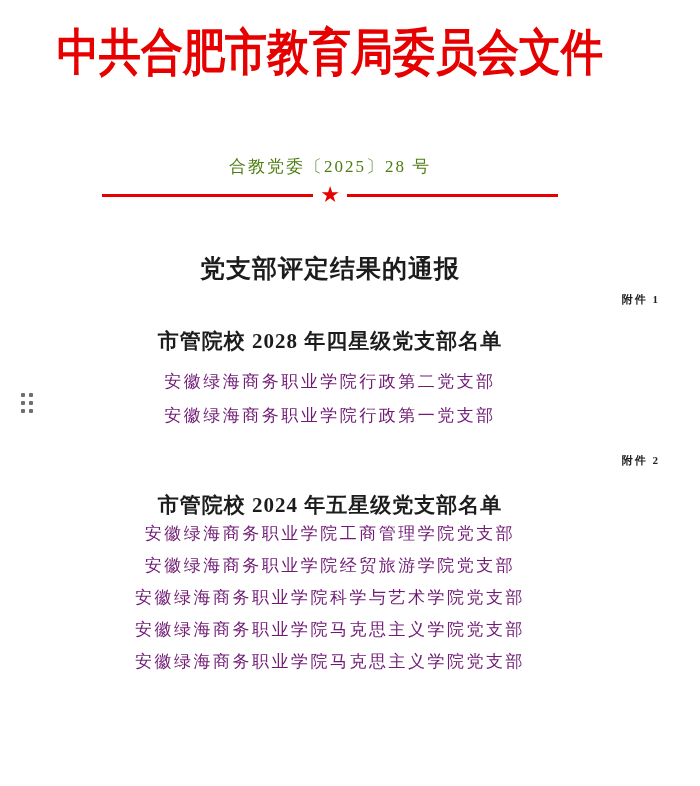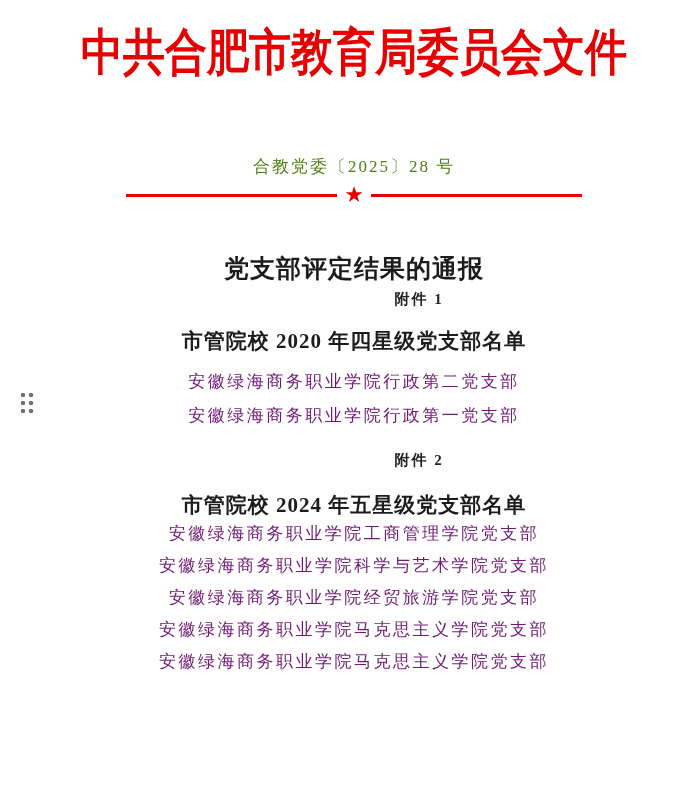--- a/index.html
+++ b/index.html
@@ -4,21 +4,21 @@
 <style>
   html, body {
     margin: 0; padding: 0;
     width: 700px; height: 786px;
     background: #ffffff;
     overflow: hidden;
     font-family: "Liberation Serif", serif;
   }
   .stage { position: relative; width: 700px; height: 786px; background: #ffffff; }
 
-  .doc { position: relative; width: 660px; text-align: center; padding-left: 24px; }
+  .doc { position: relative; width: 660px; text-align: center; }
 
   .masthead {
     margin-top: 16px;
     height: 72px; line-height: 72px;
     font-size: 42px; font-weight: bold;
     color: #e60000;
     letter-spacing: 0px;
     transform: scaleY(1.18);
     transform-origin: center;
     white-space: nowrap;
@@ -43,22 +43,22 @@
   }
 
   .notice-title {
     margin-top: 46px;
     font-size: 25px; font-weight: bold;
     color: #1c1c1c; line-height: 33px;
     letter-spacing: 1px;
   }
 
   .attach-label {
-    text-align: center; padding-left: 130px;
-    font-size: 15px; font-weight: bold; color: #222222;
+    text-align: right; padding-left: 130px;
+    font-size: 11px; font-weight: bold; color: #222222;
     height: 18px; line-height: 18px;
     letter-spacing: 2px;
   }
   .attach-label.first { margin-top: 5px; }
   .attach-label.second { margin-top: 18px; }
 
   .list-heading {
     font-size: 21px; font-weight: bold; color: #1c1c1c;
     height: 26px; line-height: 26px; letter-spacing: 1px;
   }
@@ -105,34 +105,34 @@
       <div class="star">★</div>
       <div class="seg"></div>
     </div>
 
     <div class="notice-title">
       <div>党支部评定结果的通报</div>
     </div>
 
     <div class="attach-label first">附件 1</div>
 
-    <div class="list-heading first">市管院校 2020 年四星级党支部名单</div>
+    <div class="list-heading first">市管院校 2028 年四星级党支部名单</div>
 
     <div class="branch-list four-star">
       <div>安徽绿海商务职业学院行政第二党支部</div>
       <div>安徽绿海商务职业学院行政第一党支部</div>
     </div>
 
     <div class="attach-label second">附件 2</div>
 
     <div class="list-heading second">市管院校 2024 年五星级党支部名单</div>
 
     <div class="branch-list five-star">
       <div>安徽绿海商务职业学院工商管理学院党支部</div>
+      <div>安徽绿海商务职业学院经贸旅游学院党支部</div>
       <div>安徽绿海商务职业学院科学与艺术学院党支部</div>
-      <div>安徽绿海商务职业学院经贸旅游学院党支部</div>
       <div>安徽绿海商务职业学院马克思主义学院党支部</div>
       <div>安徽绿海商务职业学院马克思主义学院党支部</div>
     </div>
 
   </div>
 
 </div>
 
 </body></html>

